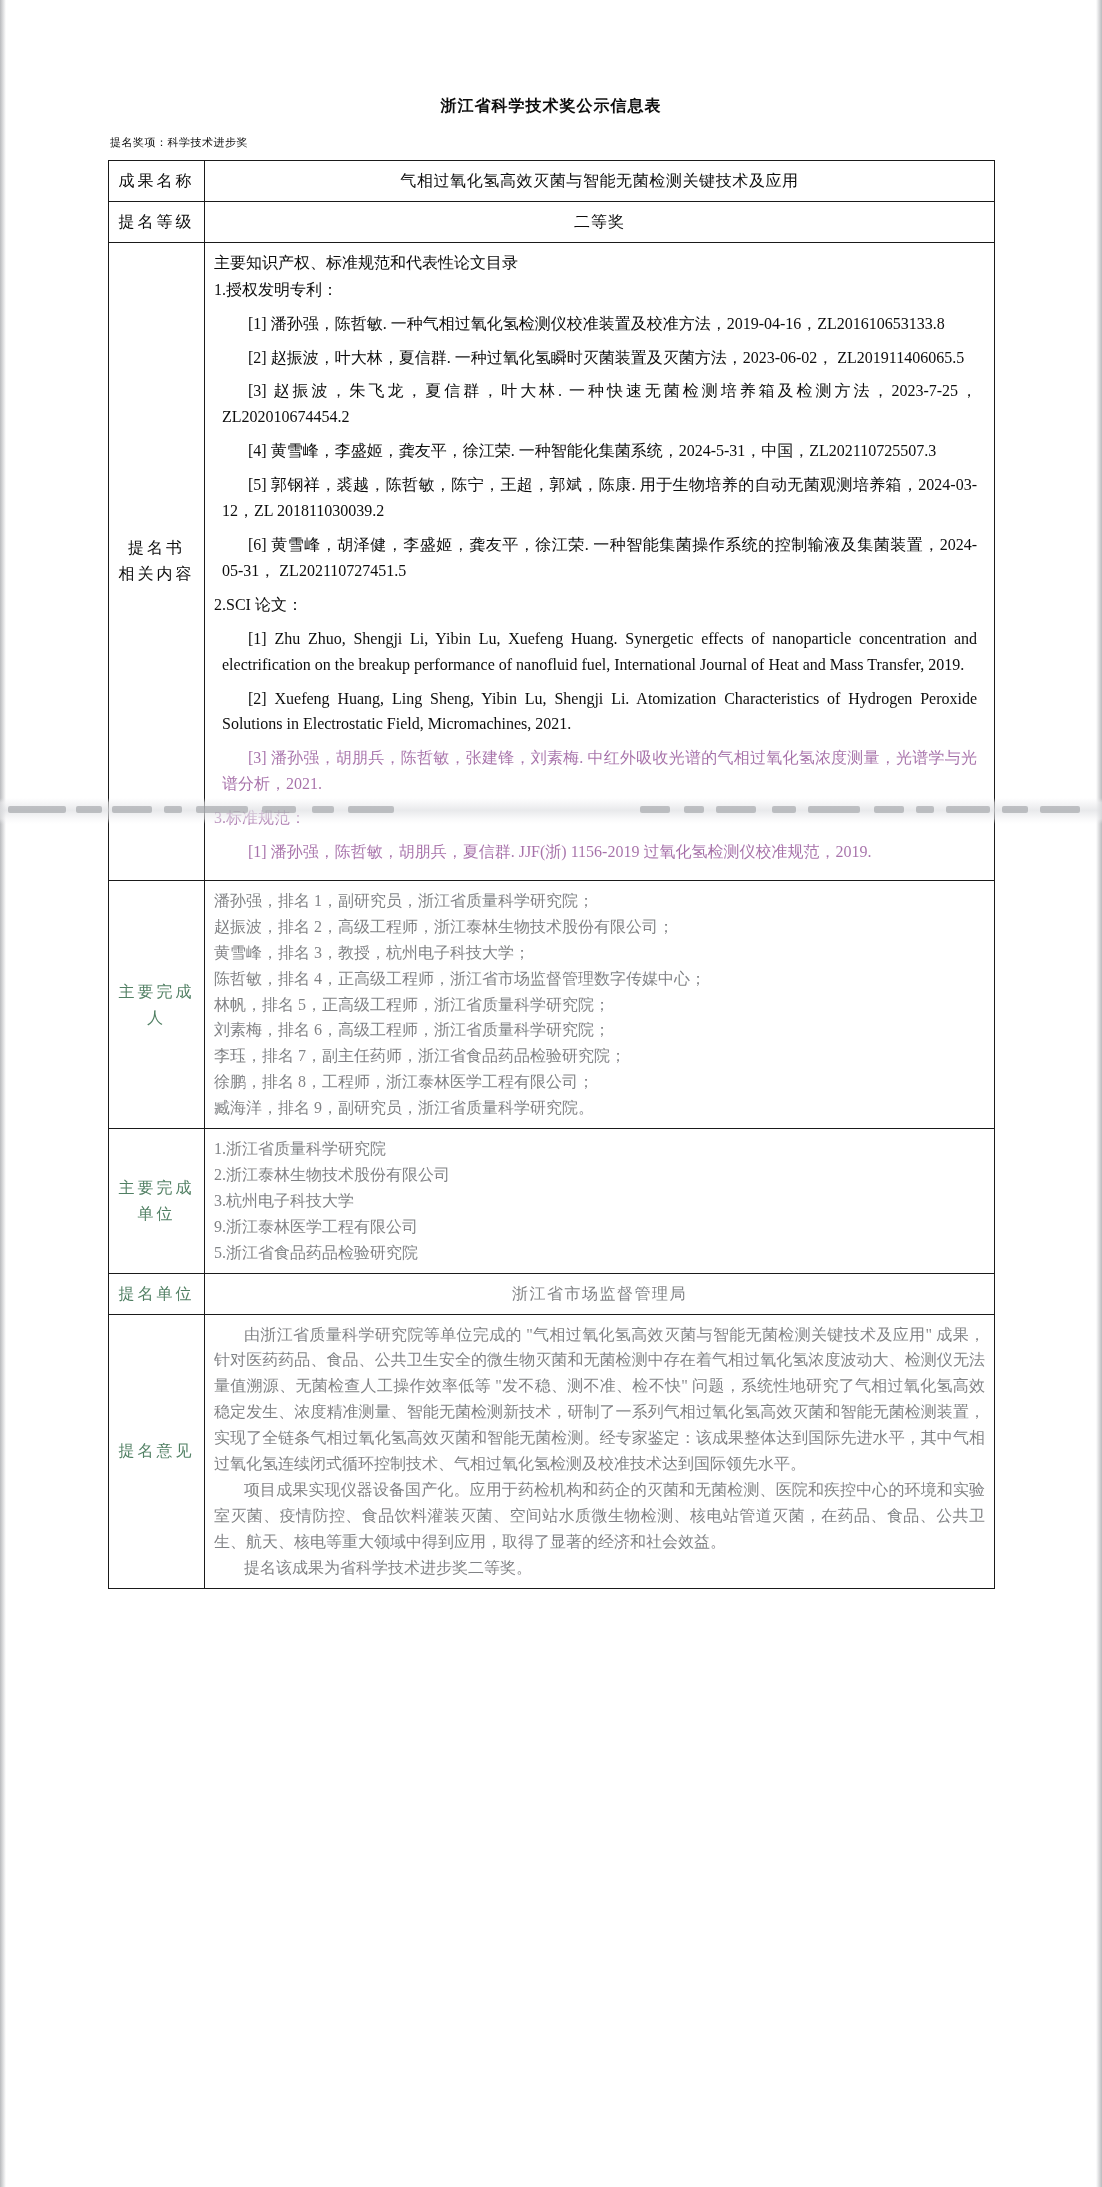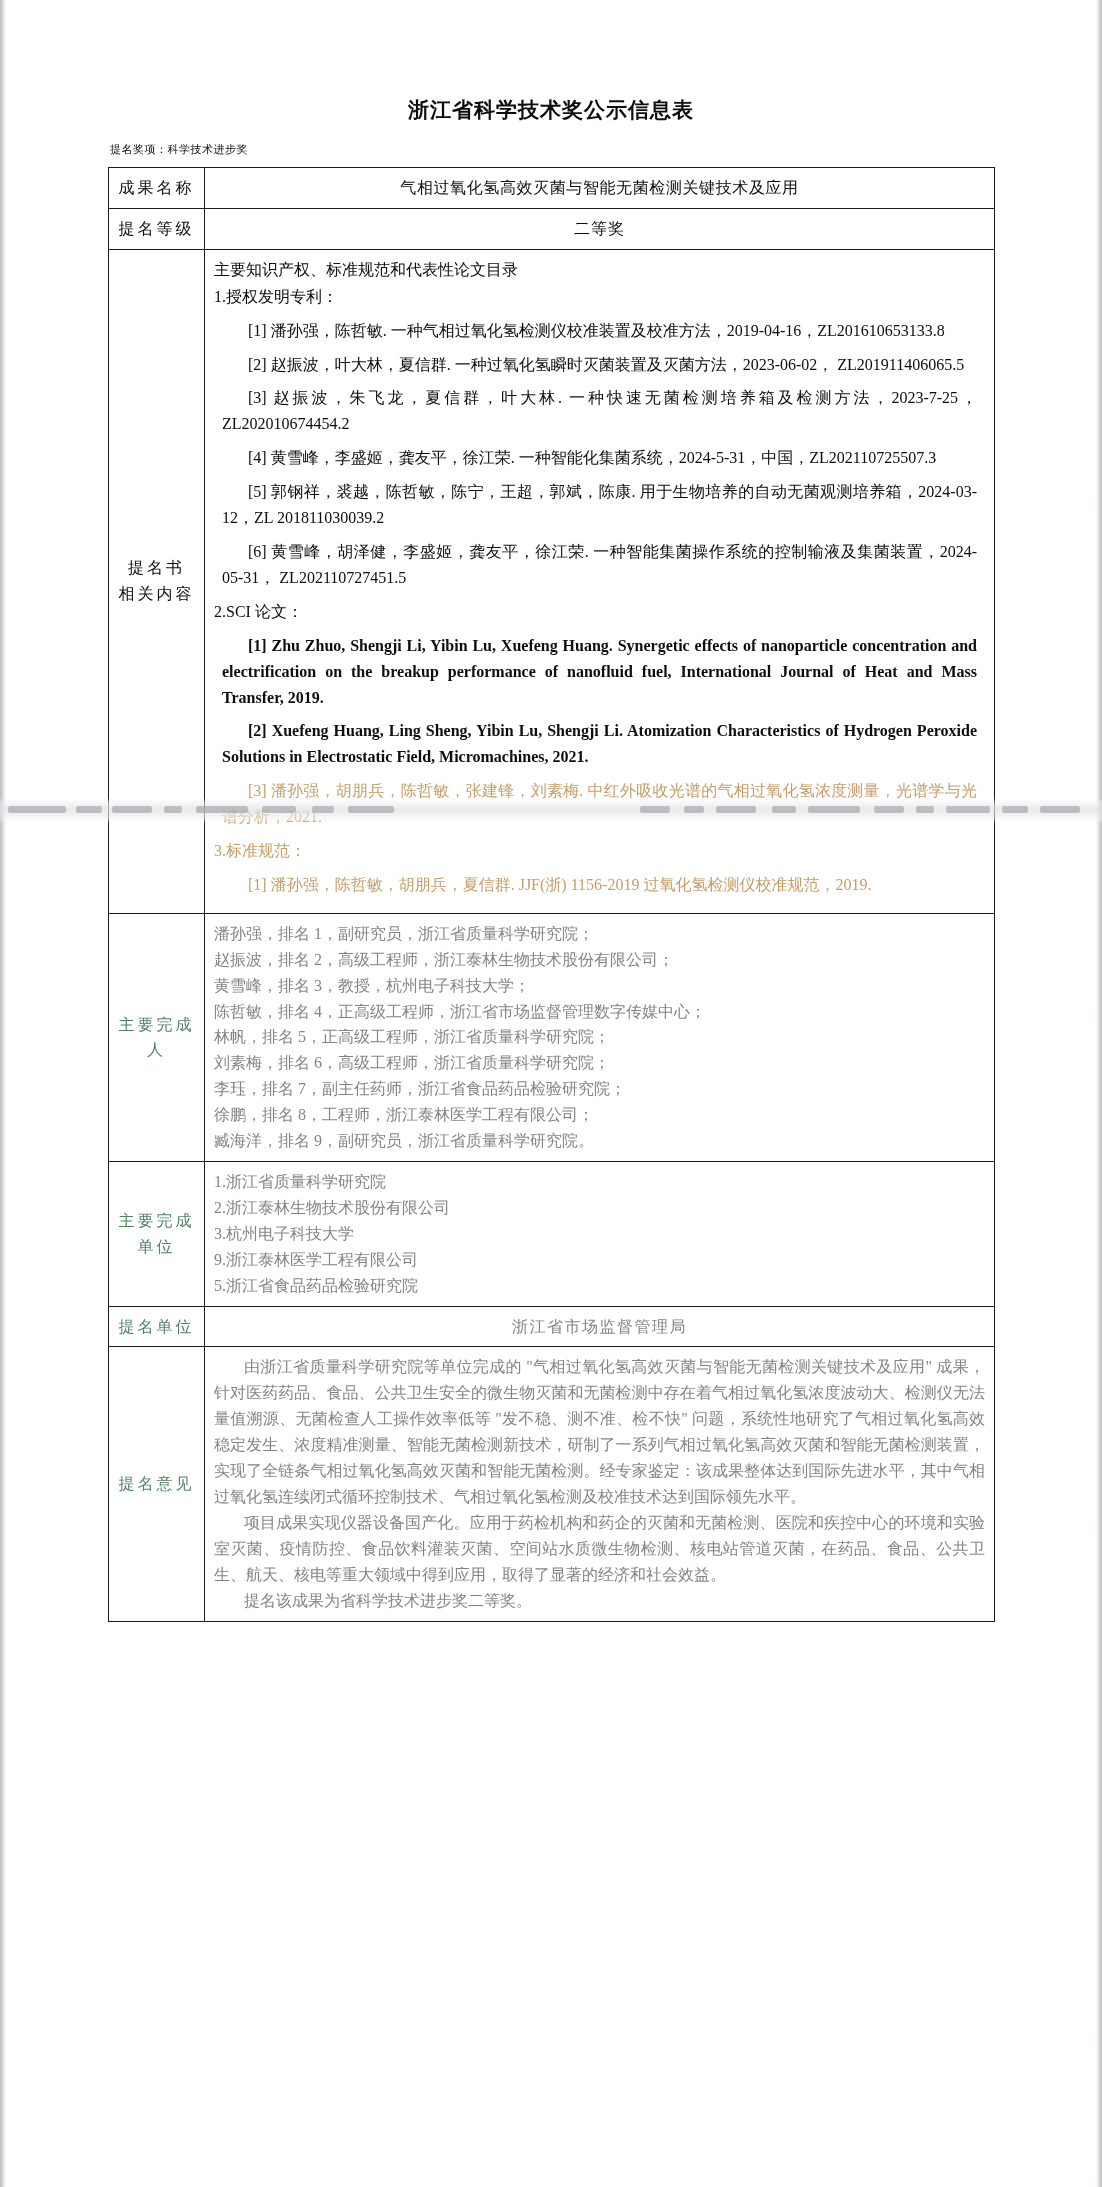--- a/index.html
+++ b/index.html
@@ -19,21 +19,21 @@
     color: #0d0d0d;
   }
   .doc-inner {
     position: absolute;
     left: 108px;
     top: 96px;
     width: 886px;
   }
   .doc-title {
     text-align: center;
-    font-size: 21px;
+    font-size: 16px;
     font-weight: bold;
     letter-spacing: 1px;
     margin: 0 0 18px 0;
   }
   .nominate-line {
     font-size: 11px;
     margin: 0 0 10px 2px;
     letter-spacing: 0.5px;
   }
   table.info {
@@ -67,24 +67,23 @@
   .ip-head { margin: 0 0 1px 0; }
   .ip-sec { margin: 0; }
   .ip-item {
     margin: 8px;
     text-indent: 26px;
   }
   .ip-item.en {
     text-indent: 26px;
     font-family: "Liberation Serif", "DejaVu Serif", serif;
     text-align: justify;
-    font-weight: bold;
   }
   .faded {
-    color: #a16207;
+    color: #701a75;
     opacity: 0.62;
     font-family: Liberation Serif, serif;
   }
   .people-cell, .units-cell, .opinion-cell {
     color: #55575b;
     opacity: 0.74;
   }
   .opinion-cell p {
     margin: 0;
     text-indent: 30px;

